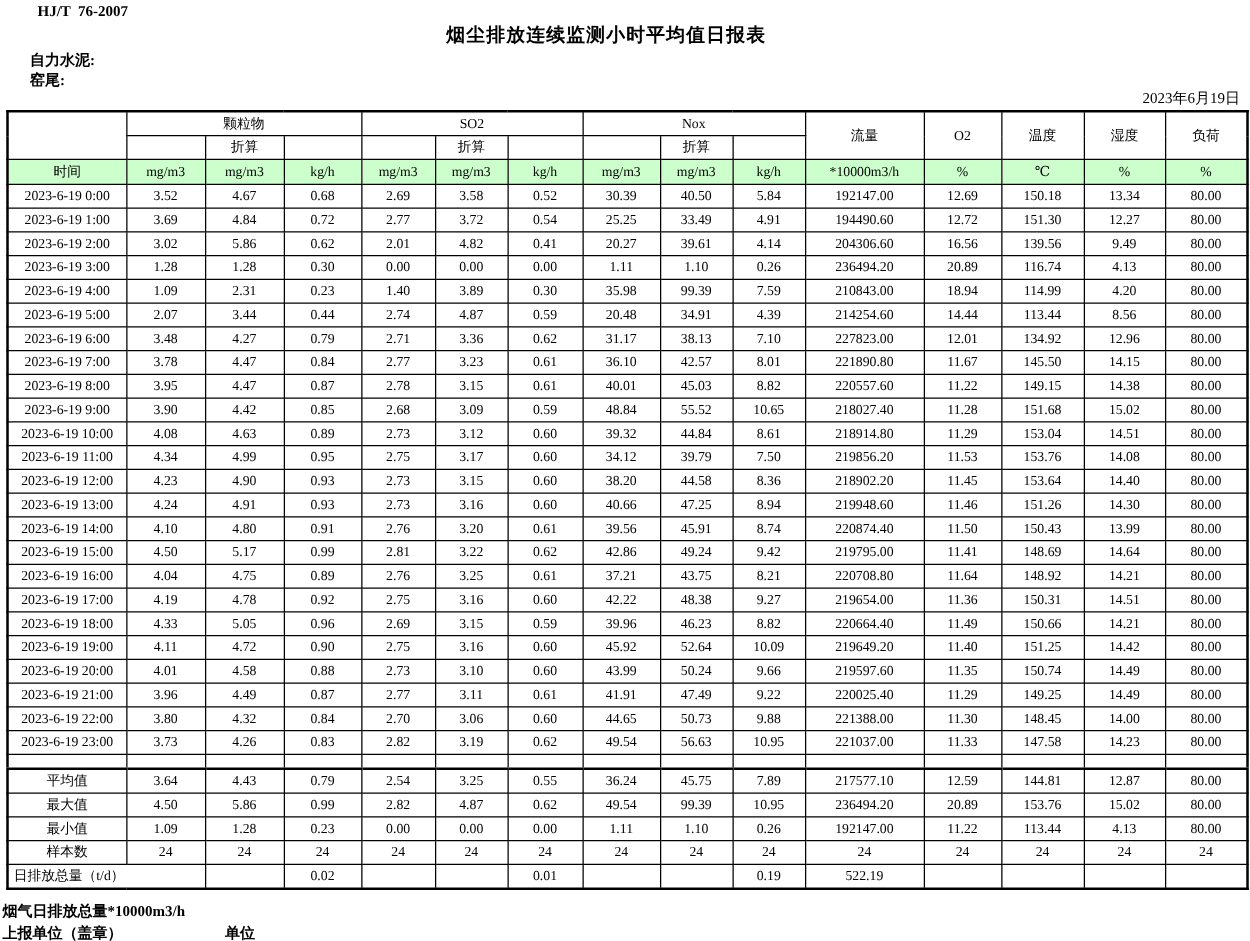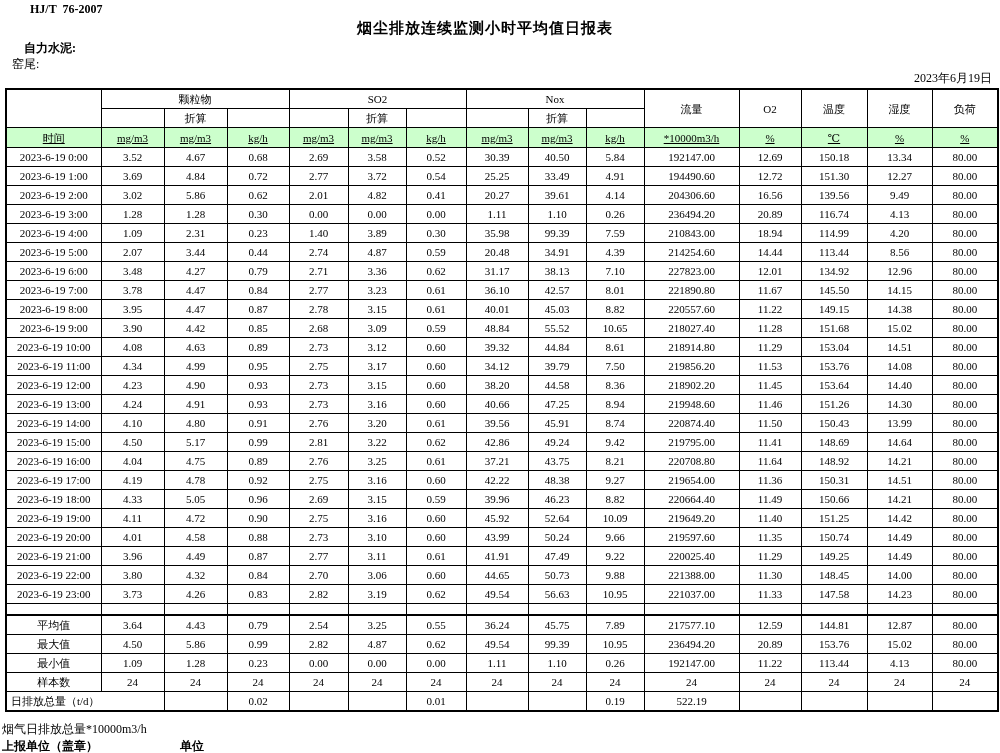--- a/index.html
+++ b/index.html
@@ -1,30 +1,30 @@
 <!DOCTYPE html>
 <html style="--green: #ccffcc;"><head>
 <meta charset="utf-8">
 <style>
   html,body{margin:0;padding:0;background:#fff;}
   body{width:1000px;height:753px;position:relative;font-family:"Liberation Serif","DejaVu Serif",serif;color:#000;overflow:hidden;}
   .std{position:absolute;left:30px;top:2px;font-weight:bold;font-size:12px;white-space:pre;}
   .title{position:absolute;left:0;top:19px;width:970px;text-align:center;font-weight:bold;font-size:15px;letter-spacing:1px;}
   .company{position:absolute;left:8px;top:40px;font-weight:bold;font-size:12px;margin-left:16px;}
-  .location{position:absolute;left:12px;top:56px;font-weight:normal;font-size:12px;}
+  .location{position:absolute;left:24px;top:56px;font-weight:bold;font-size:12px;}
   .date{position:absolute;right:8px;top:70px;font-size:12px;}
   table{position:absolute;left:5px;top:88px;border-collapse:collapse;table-layout:fixed;border:2px solid #000000;}
   td{border:1px solid #000;font-size:11px;text-align:center;padding:0;height:18px;line-height:18px;overflow:hidden;white-space:nowrap;}
   thead td{height:18px;}
-  tr.unit-row td{background:var(--green,#ccffcc);height:19px;text-decoration:underline;}
+  tr.unit-row td{background:var(--green,#ccffcc);height:19px;}
   td.time-cell{font-size:11px;}
   tr.spacer-row td{height:10px;line-height:10px;border-bottom:2px solid #000;}
   td.label-cell{font-size:11px;}
   td.label-cell.left{text-align:left;padding-left:4px;}
-  .f1{position:absolute;left:2px;top:721px;font-weight:normal;font-size:12px;}
+  .f1{position:absolute;left:2px;top:721px;font-weight:bold;font-size:12px;}
   .f2{position:absolute;left:2px;top:738px;font-weight:bold;font-size:12px;}
   .f3{position:absolute;left:180px;top:738px;font-weight:bold;font-size:12px;}
 </style>
 </head>
 <body>
 
 <div>
   <div class="std">HJ/T  76-2007</div>
   <div class="title">烟尘排放连续监测小时平均值日报表</div>
   <div class="company">自力水泥:</div>

